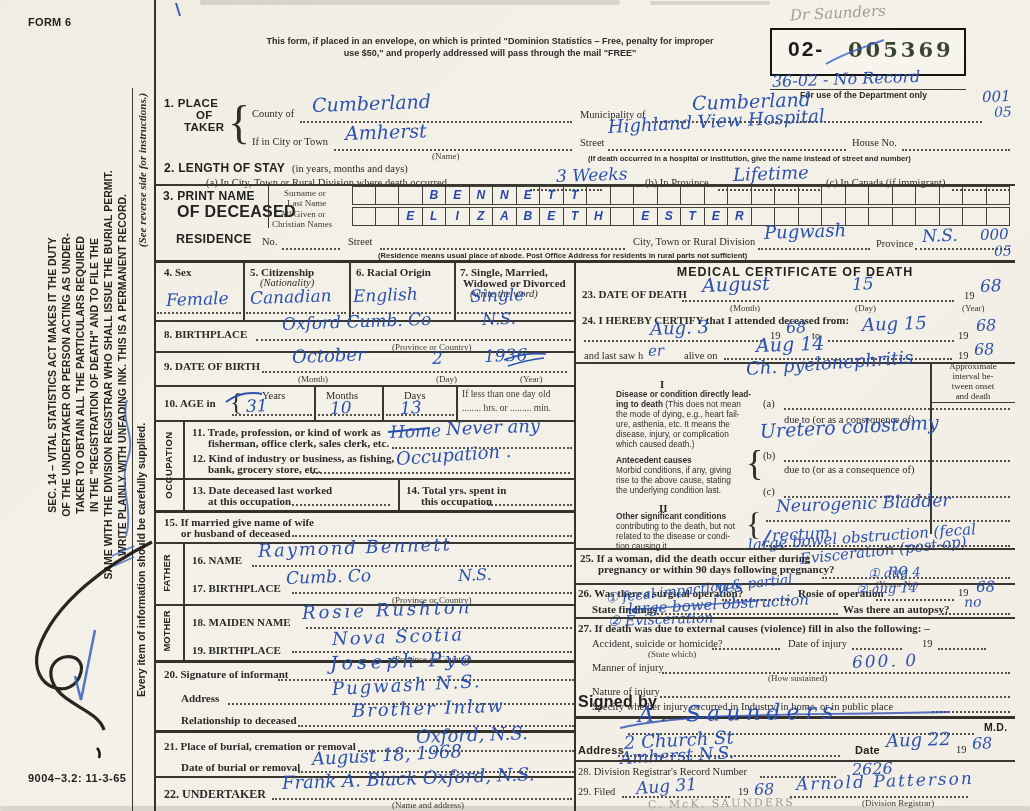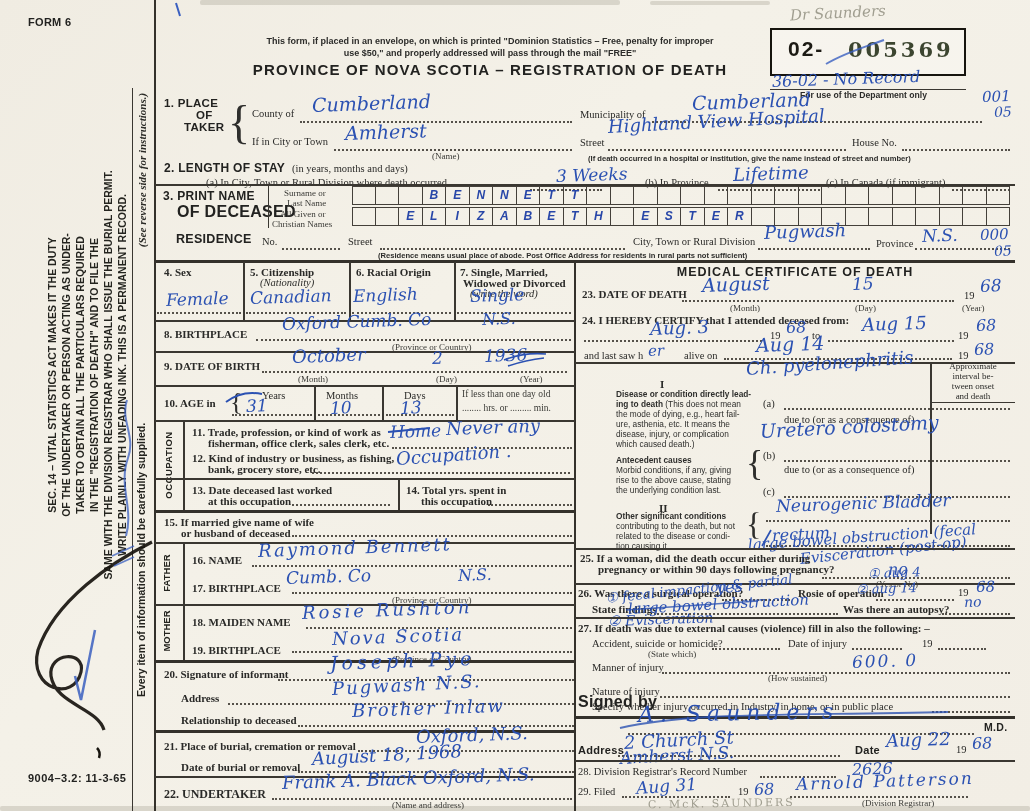--- a/index.html
+++ b/index.html
@@ -43,21 +43,20 @@
 
 <div class="sheet">
 
   <div class="smudge" style="left:200px;top:0;width:420px;height:5px"></div>
   <div class="smudge" style="left:650px;top:1px;width:120px;height:4px"></div>
   <div class="smudge" style="left:0;top:806px;width:1030px;height:5px"></div>
 
   <span class="sb" style="left:28px;top:16px;font-size:11px">FORM 6</span>
   <div class="tiny" style="left:212px;top:37px;width:556px;text-align:center;font-size:9px">This form, if placed in an envelope, on which is printed "Dominion Statistics – Free, penalty for improper</div>
   <div class="tiny" style="left:212px;top:49px;width:556px;text-align:center;font-size:9px">use $50," and properly addressed will pass through the mail "FREE"</div>
-  <div class="sb" style="left:210px;top:62px;width:560px;text-align:center;font-size:15px;letter-spacing:1.2px">PROVINCE OF NOVA SCOTIA – REGISTRATION OF DEATH</div>
 
   <span class="pencil" style="left:790px;top:4px;font-size:15px;transform:rotate(-3deg)">Dr Saunders</span>
   <div class="abs" style="left:770px;top:28px;width:192px;height:44px;border:2.5px solid #16140e;background:rgba(255,255,255,.25)">
     <span class="abs" style="left:16px;top:7px;font:bold 21px 'Liberation Sans',sans-serif;letter-spacing:2px;color:#1c1a14">02-</span>
     <span class="stamp" style="left:76px;top:7px">005369</span>
   </div>
   <span class="hw" style="left:772px;top:72px;font-size:16px">36-02 - No Record</span>
   <div class="hr" style="left:770px;top:89px;width:196px;height:1px"></div>
   <span class="tiny" style="left:800px;top:91px;font-size:8.6px">For use of the Department only</span>
   <span class="hw" style="left:982px;top:88px;font-size:15px">001</span>

